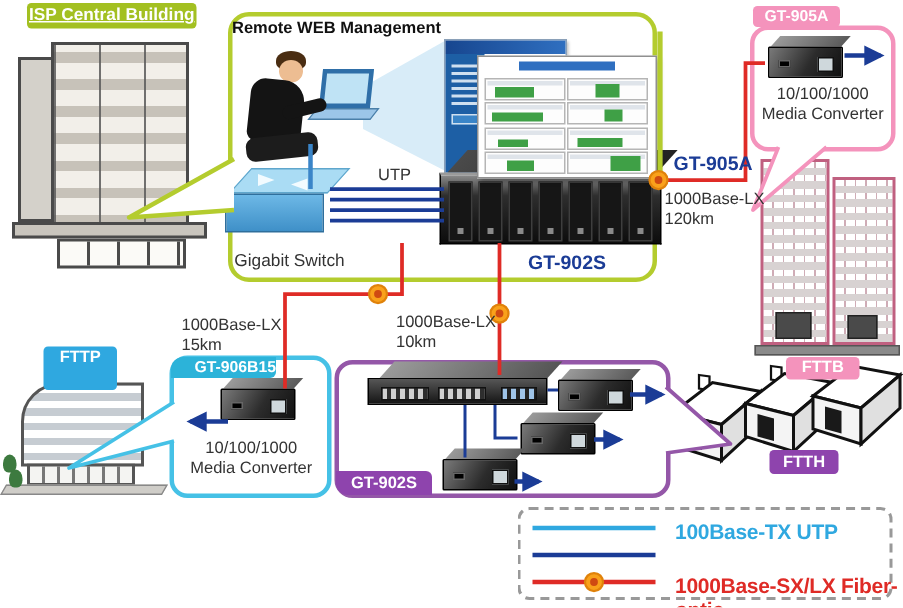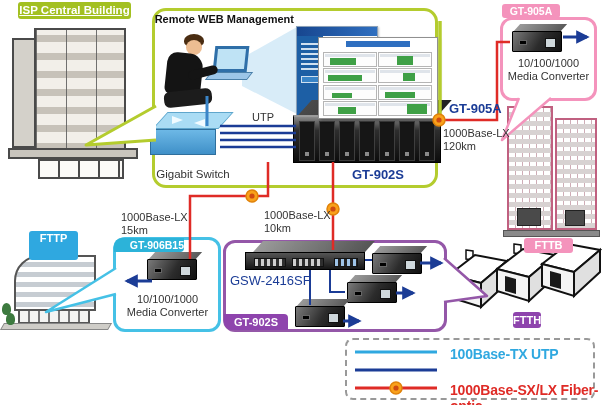--- a/index.html
+++ b/index.html
@@ -410,20 +410,19 @@
   </div>
   <div class="abs lbl chip chip-pink" style="left:524px;top:238px;width:49px;height:15px;font-size:11px;line-height:15px;">FTTB</div>
 
   <div class="abs lbl chip chip-cyan" style="left:29px;top:231px;width:49px;height:29px;font-size:11px;line-height:15px;">FTTP</div>
   <div class="abs lbl chip chip-cyan-dark" style="left:114px;top:238px;width:70px;height:14px;font-size:10.5px;line-height:14px;border-radius:8px 0 4px 0;text-align:right;">GT-906B15</div>
   <div class="abs lbl gray-text" style="left:120px;top:293px;width:95px;text-align:center;">
     <div>10/100/1000</div>
     <div>Media Converter</div>
   </div>
 
-  <div class="abs lbl" style="left:230px;top:273px;font-size:13px;color:var(--navy);">GSW-2416SF</div>
   <div class="abs lbl chip chip-purple" style="left:224px;top:314px;width:64px;height:16px;font-size:11px;line-height:16px;border-radius:0 4px 0 8px;">GT-902S</div>
-  <div class="abs lbl chip chip-purple" style="left:513px;top:312px;width:28px;height:16px;font-size:11px;line-height:16px;">FTTH</div>
+  <div class="abs lbl chip chip-purple" style="left:513px;top:300px;width:46px;height:16px;font-size:11px;line-height:16px;">FTTH</div>
 
   <div class="abs lbl legend-text lg-0" style="left:450px;top:346px;">100Base-TX UTP</div>
   <div class="abs lbl legend-text lg-2" style="left:450px;top:382px;">1000Base-SX/LX Fiber-optic</div>
 
 </div>
 
 </body></html>

